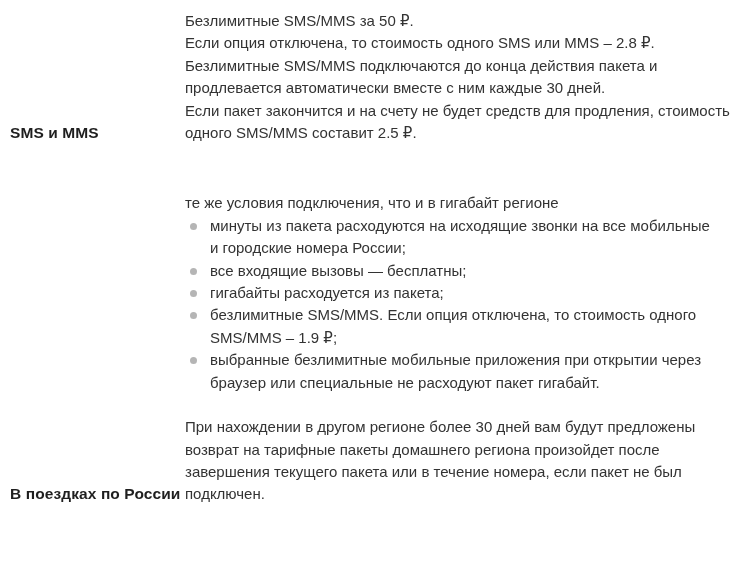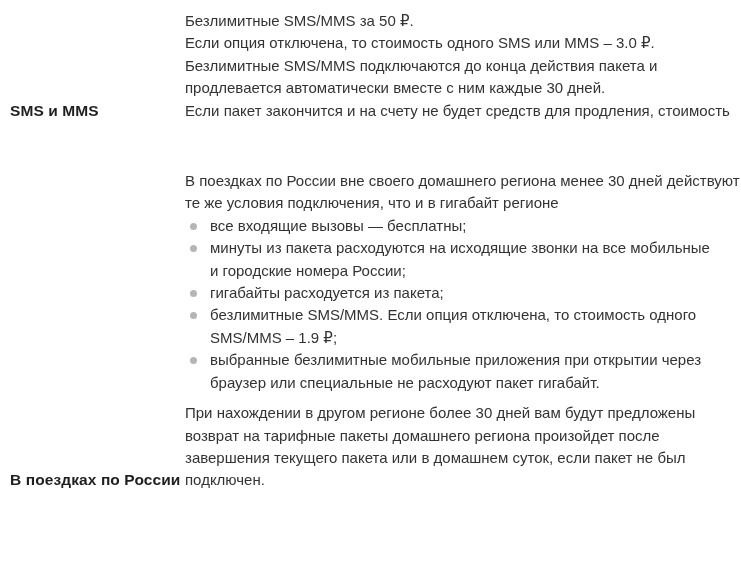--- a/index.html
+++ b/index.html
@@ -31,21 +31,21 @@
     color: var(--label-text, #1f1f1f);
     letter-spacing: 0.1px;
   }
   .section-content { flex: 1 1 auto; min-width: 0; }
   .line {
     display: block;
     line-height: 22.4px;
     white-space: nowrap;
   }
   .para + .para { }
-  .bullet-list + .para { margin-top: 8px; }
+  .bullet-list + .para { margin-top: 22px; }
   .bullet-list {
     list-style: none;
   }
   .bullet-item {
     position: relative;
     padding-left: 25px;
   }
   .bullet-dot {
     position: absolute;
     left: 5px;
@@ -59,64 +59,64 @@
 </head>
 <body>
 
 <div class="page">
 
   <section class="section">
     <div class="section-label">SMS и MMS</div>
     <div class="section-content">
       <div class="para">
         <span class="line">Безлимитные SMS/MMS за 50 ₽.</span>
-        <span class="line">Если опция отключена, то стоимость одного SMS или MMS – 3.0 ₽.</span>
+        <span class="line">Если опция отключена, то стоимость одного SMS или MMS – 2.8 ₽.</span>
       </div>
       <div class="para">
         <span class="line">Безлимитные SMS/MMS подключаются до конца действия пакета и</span>
         <span class="line">продлевается автоматически вместе с ним каждые 30 дней.</span>
         <span class="line">Если пакет закончится и на счету не будет средств для продления, стоимость</span>
+        <span class="line">одного SMS/MMS составит 2.5 ₽.</span>
       </div>
     </div>
   </section>
 
   <section class="section">
     <div class="section-label">В поездках по России</div>
     <div class="section-content">
       <div class="para">
-        <span class="line">В поездках по России вне своего домашнего региона менее 30 дней действуют</span>
         <span class="line">те же условия подключения, что и в гигабайт регионе</span>
       </div>
       <ul class="bullet-list">
         <li class="bullet-item">
           <span class="bullet-dot"></span>
-          <span class="line">все входящие вызовы — бесплатны;</span>
+          <span class="line">минуты из пакета расходуются на исходящие звонки на все мобильные</span>
+          <span class="line">и городские номера России;</span>
         </li>
         <li class="bullet-item">
           <span class="bullet-dot"></span>
-          <span class="line">минуты из пакета расходуются на исходящие звонки на все мобильные</span>
-          <span class="line">и городские номера России;</span>
+          <span class="line">все входящие вызовы — бесплатны;</span>
         </li>
         <li class="bullet-item">
           <span class="bullet-dot"></span>
           <span class="line">гигабайты расходуется из пакета;</span>
         </li>
         <li class="bullet-item">
           <span class="bullet-dot"></span>
           <span class="line">безлимитные SMS/MMS. Если опция отключена, то стоимость одного</span>
           <span class="line">SMS/MMS – 1.9 ₽;</span>
         </li>
         <li class="bullet-item">
           <span class="bullet-dot"></span>
           <span class="line">выбранные безлимитные мобильные приложения при открытии через</span>
           <span class="line">браузер или специальные не расходуют пакет гигабайт.</span>
         </li>
       </ul>
       <div class="para">
         <span class="line">При нахождении в другом регионе более 30 дней вам будут предложены</span>
         <span class="line">возврат на тарифные пакеты домашнего региона произойдет после</span>
-        <span class="line">завершения текущего пакета или в домашнем суток, если пакет не был</span>
+        <span class="line">завершения текущего пакета или в течение номера, если пакет не был</span>
         <span class="line">подключен.</span>
       </div>
     </div>
   </section>
 
 </div>
 
 </body></html>

